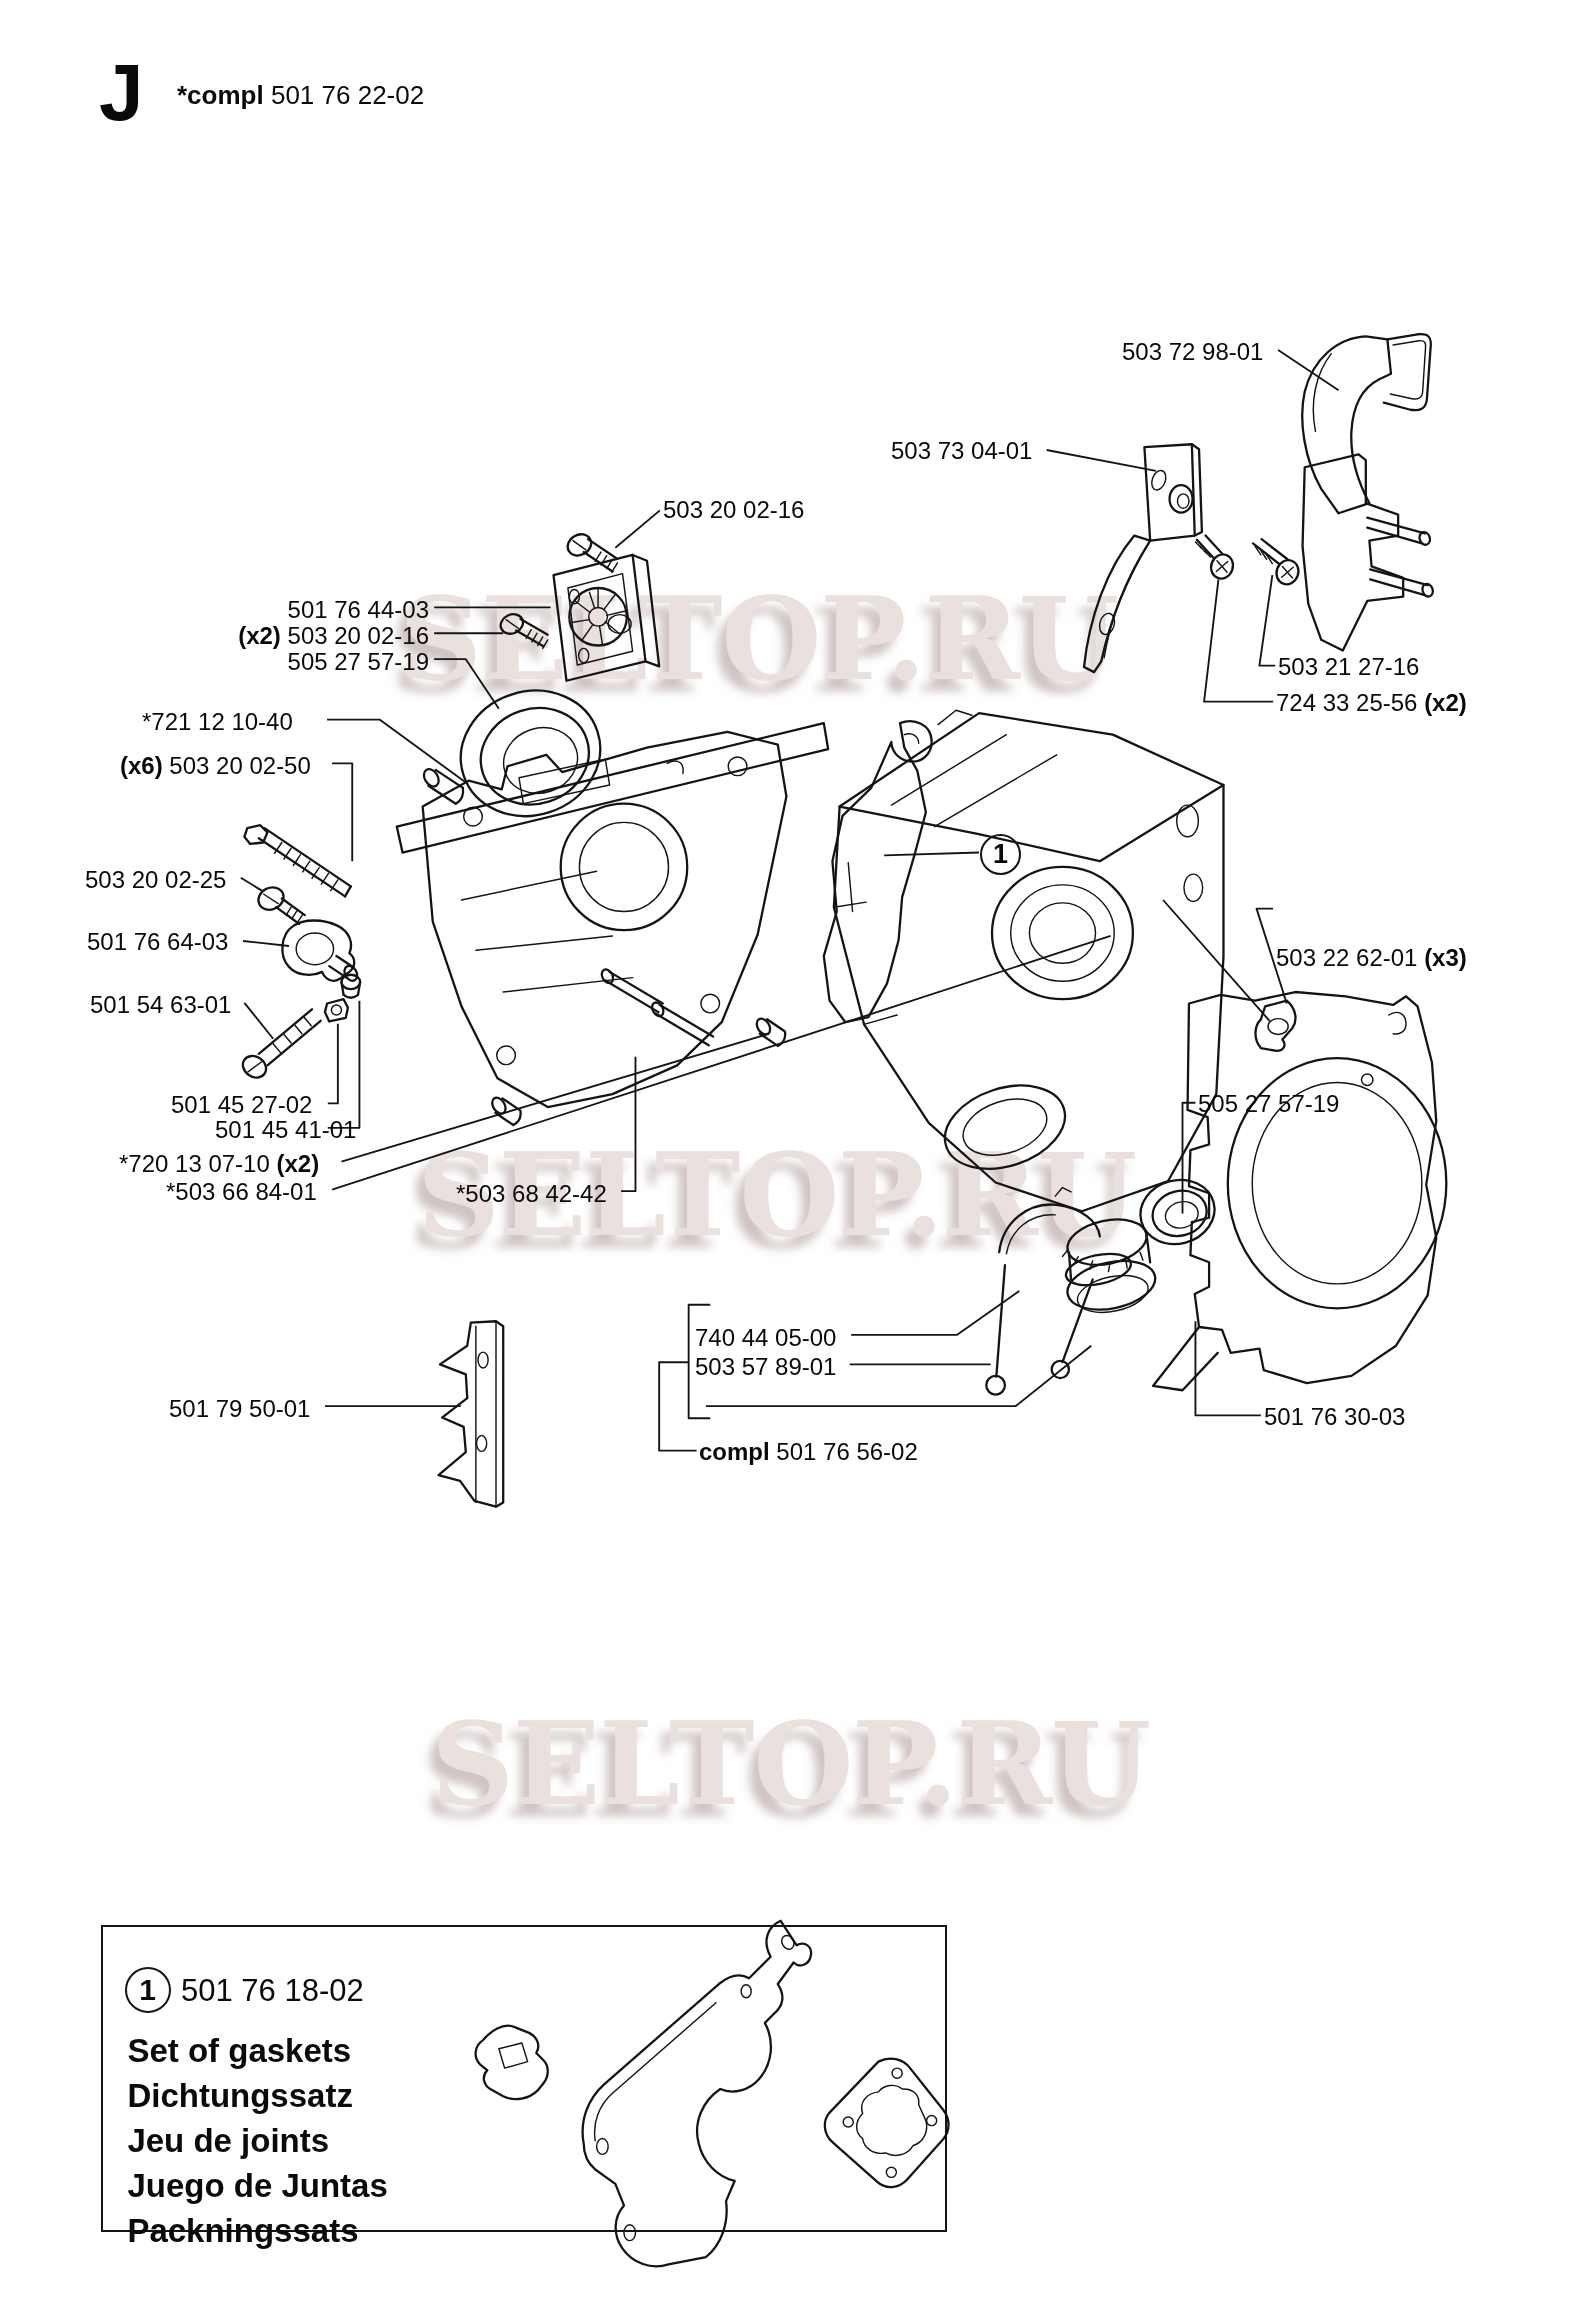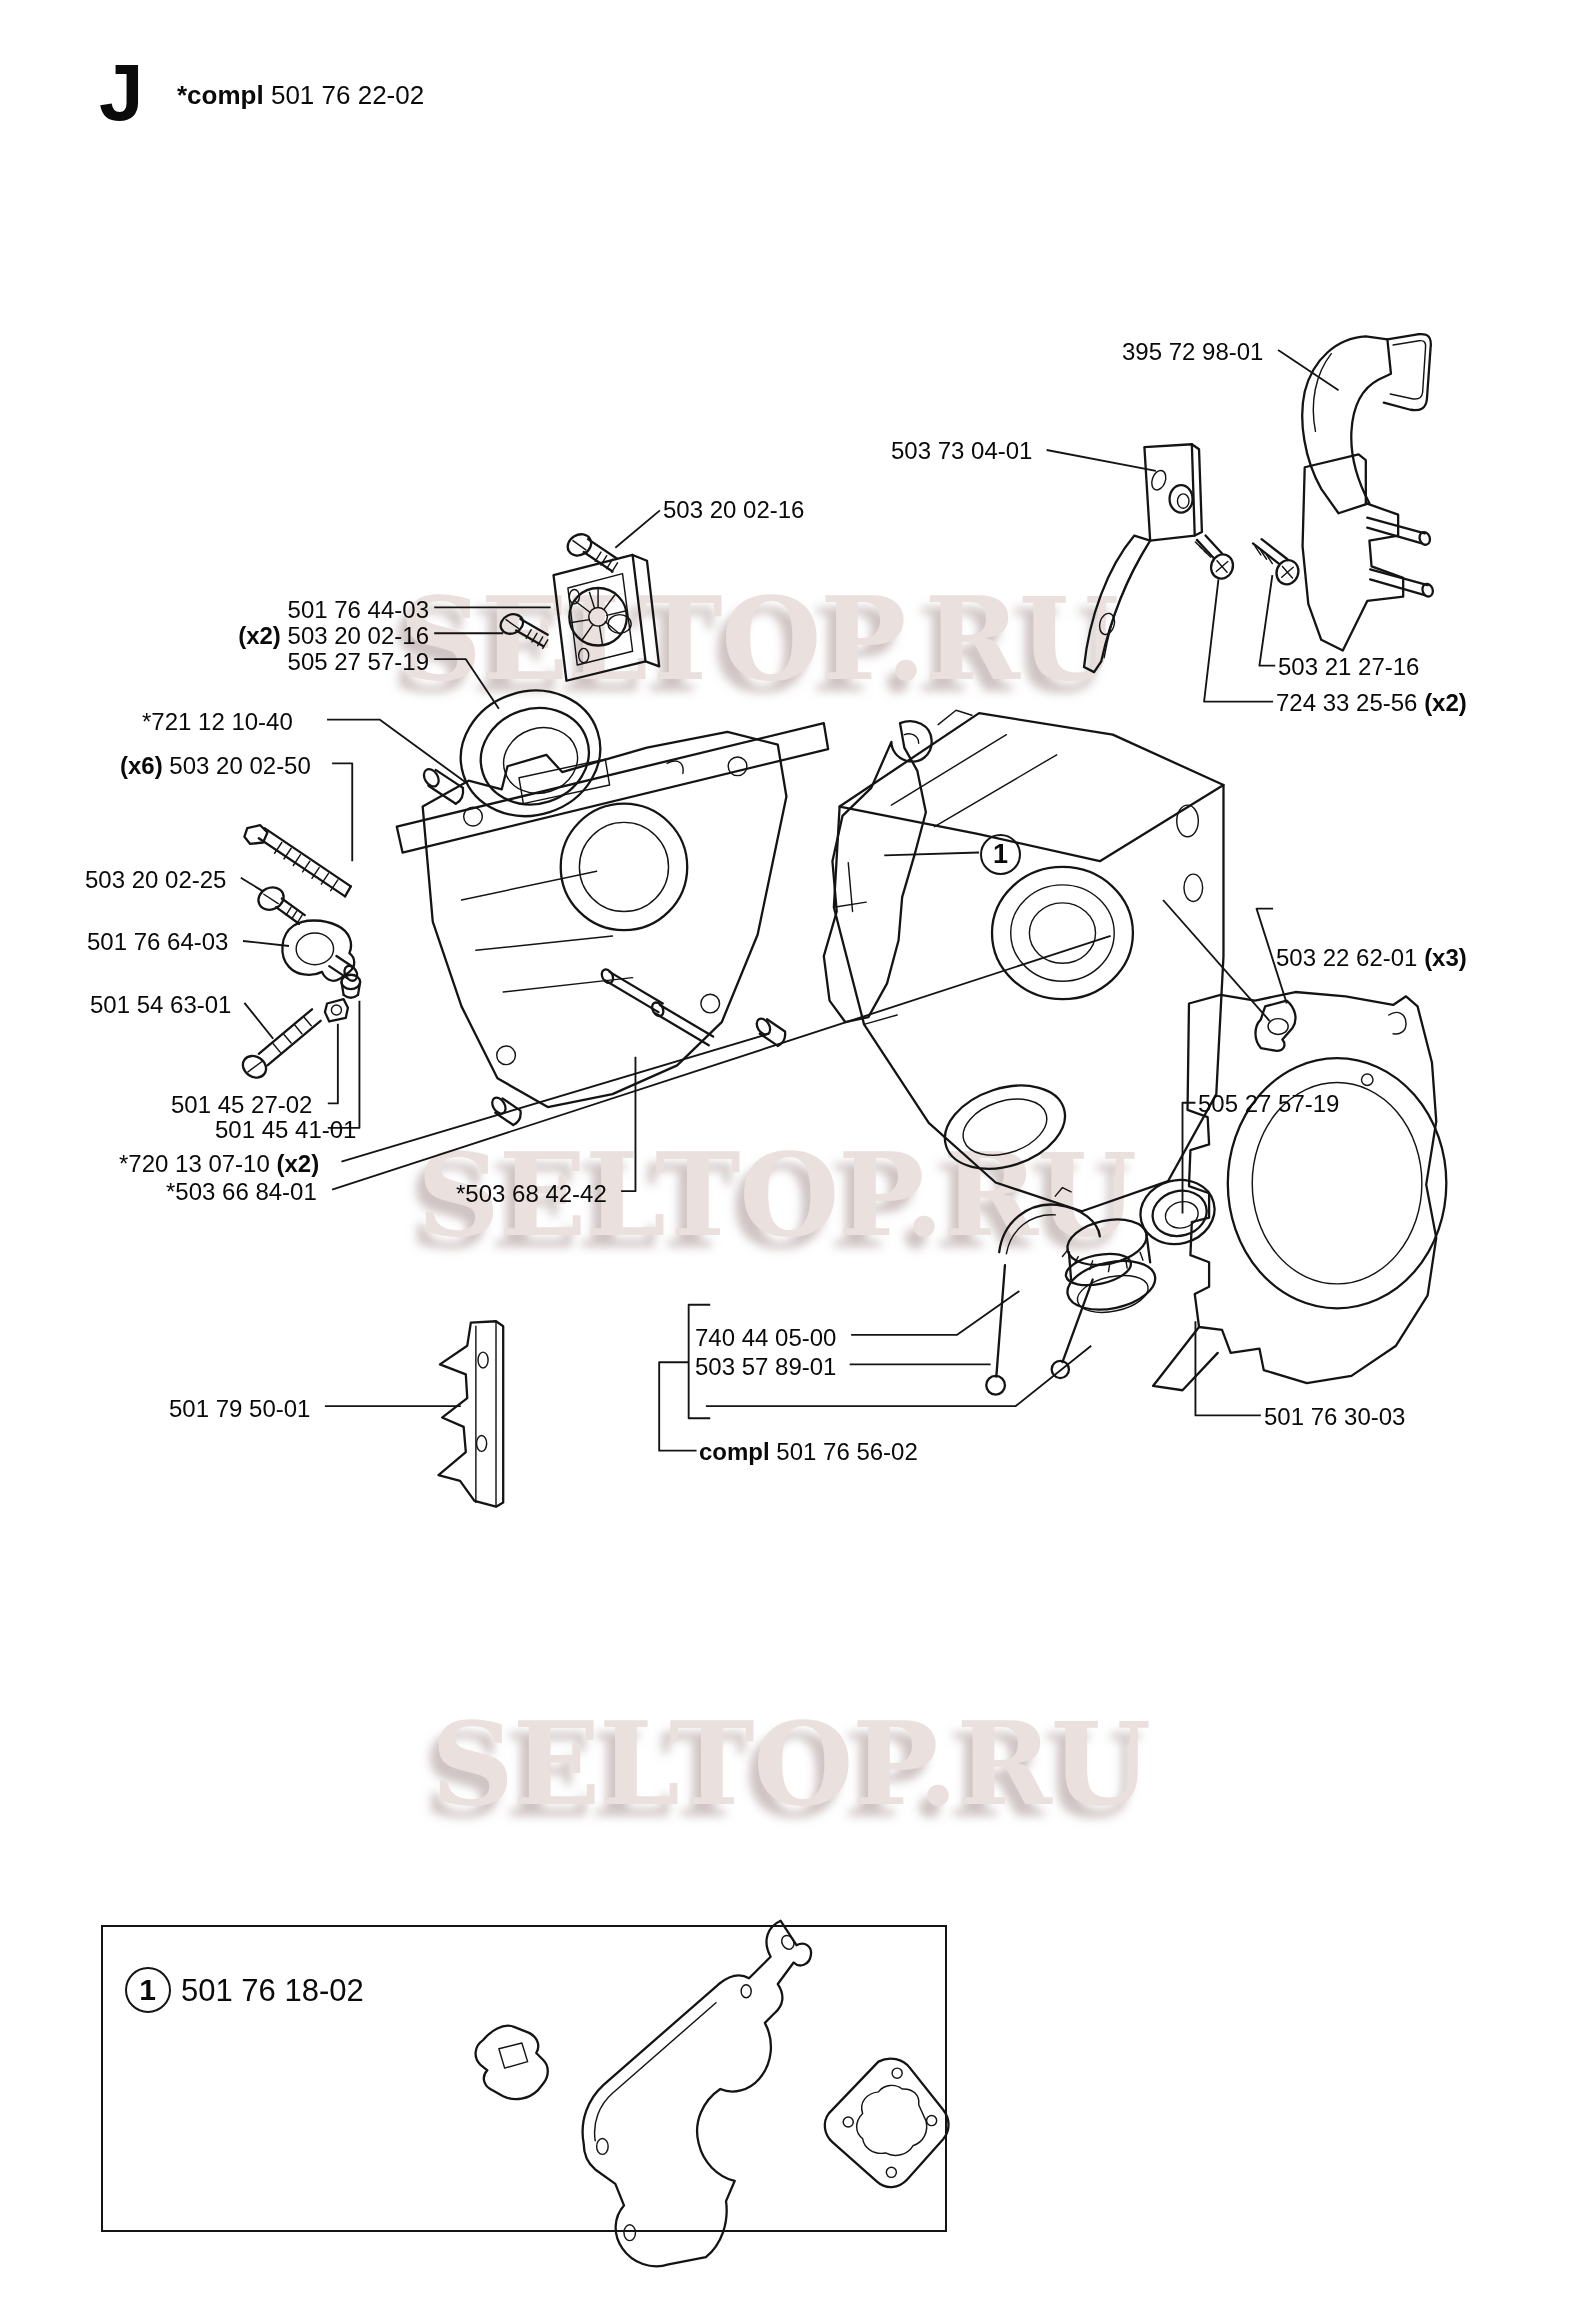--- a/index.html
+++ b/index.html
@@ -388,31 +388,38 @@
 <div class="lbl" style="left:90px;top:992px;"><b></b><span>501 54 63-01</span><b></b></div>
 <div class="lbl" style="left:171px;top:1092px;"><b></b><span>501 45 27-02</span><b></b></div>
 <div class="lbl" style="left:171px;top:1117px;margin-left:44px;"><b></b><span>501 45 41-01</span><b></b></div>
 <div class="lbl" style="left:119px;top:1151px;text-align:right;"><b></b><span>*720 13 07-10 </span><b>(x2)</b></div>
 <div class="lbl" style="left:166px;top:1179px;"><b></b><span>*503 66 84-01</span><b></b></div>
 <div class="lbl" style="left:456px;top:1181px;"><b></b><span>*503 68 42-42</span><b></b></div>
 <div class="lbl" style="left:695px;top:1325px;"><b></b><span>740 44 05-00</span><b></b></div>
 <div class="lbl" style="left:695px;top:1354px;"><b></b><span>503 57 89-01</span><b></b></div>
 <div class="lbl" style="left:699px;top:1439px;"><b>compl </b><span>501 76 56-02</span><b></b></div>
 <div class="lbl" style="left:169px;top:1396px;"><b></b><span>501 79 50-01</span><b></b></div>
-<div class="lbl" style="left:1122px;top:339px;"><b></b><span>395 72 98-01</span><b></b></div>
+<div class="lbl" style="left:1122px;top:339px;"><b></b><span>503 72 98-01</span><b></b></div>
 <div class="lbl" style="left:891px;top:438px;"><b></b><span>503 73 04-01</span><b></b></div>
 <div class="lbl" style="left:1278px;top:654px;"><b></b><span>503 21 27-16</span><b></b></div>
 <div class="lbl" style="left:1276px;top:690px;"><b></b><span>724 33 25-56 </span><b>(x2)</b></div>
 <div class="lbl" style="left:1276px;top:897px;margin-top:48px;"><b></b><span>503 22 62-01 </span><b>(x3)</b></div>
 <div class="lbl" style="left:1198px;top:1091px;"><b></b><span>505 27 57-19</span><b></b></div>
 <div class="lbl" style="left:1264px;top:1404px;"><b></b><span>501 76 30-03</span><b></b></div>
 
 <div class="callout" style="left:980px;top:834px;">
     <span>1</span>
   </div>
 
 <div class="legend-box">
   <div class="legend-circle">
       <span>1</span>
     </div>
   <div class="legend-pn">501 76 18-02</div>
+  <div class="legend-names">
+    <div>Set of gaskets</div>
+    <div>Dichtungssatz</div>
+    <div>Jeu de joints</div>
+    <div>Juego de Juntas</div>
+    <div>Packningssats</div>
+  </div>
 </div>
 
 
 </body></html>

